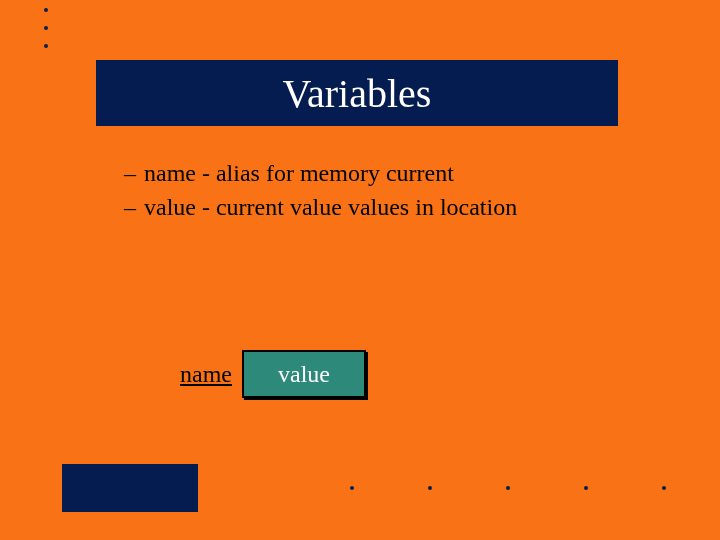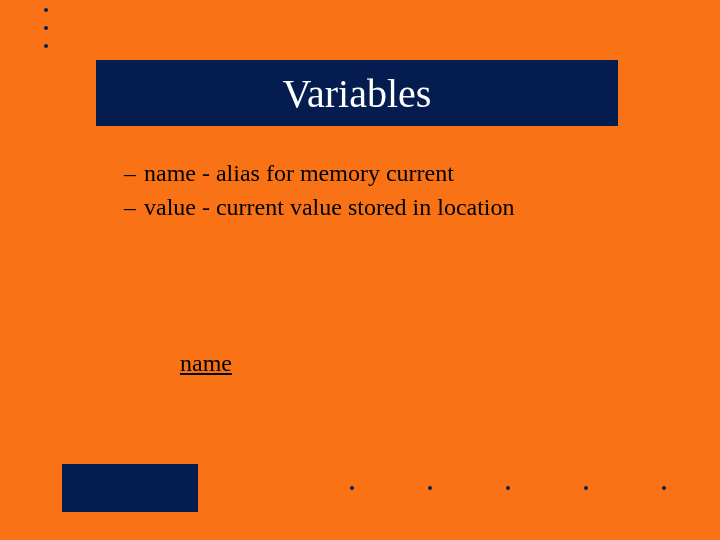--- a/index.html
+++ b/index.html
@@ -148,26 +148,29 @@
     <div class="dot"></div>
   </div>
 
   <div class="title-band">
     <span class="title">Variables</span>
   </div>
 
   <div class="content">
     <div class="sub">
       <p class="lvl2">name - alias for memory current</p>
-      <p class="lvl2">value - current value stored in location</p>
+      <p class="lvl2">value - current value values in location</p>
     </div>
   </div>
 
   <div class="diagram">
     <span class="name-label">name</span>
+    <div class="value-box">
+      <span>value</span>
+    </div>
   </div>
 
   <div class="bottom-bar"></div>
 
   <div class="bottom-dots">
     <div class="dot"></div>
     <div class="dot"></div>
     <div class="dot"></div>
     <div class="dot"></div>
     <div class="dot"></div>

